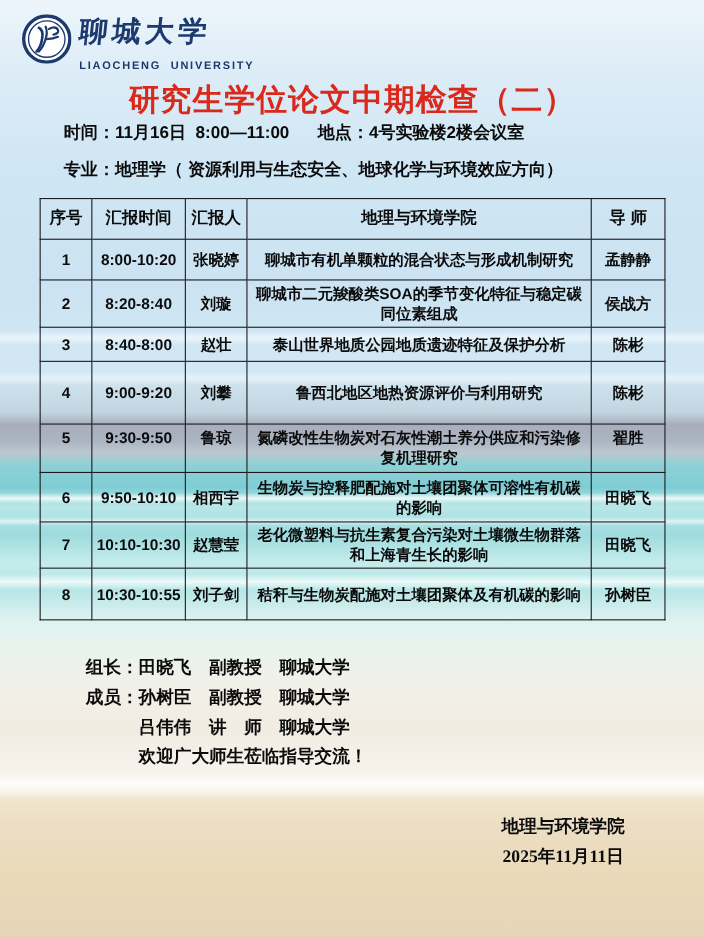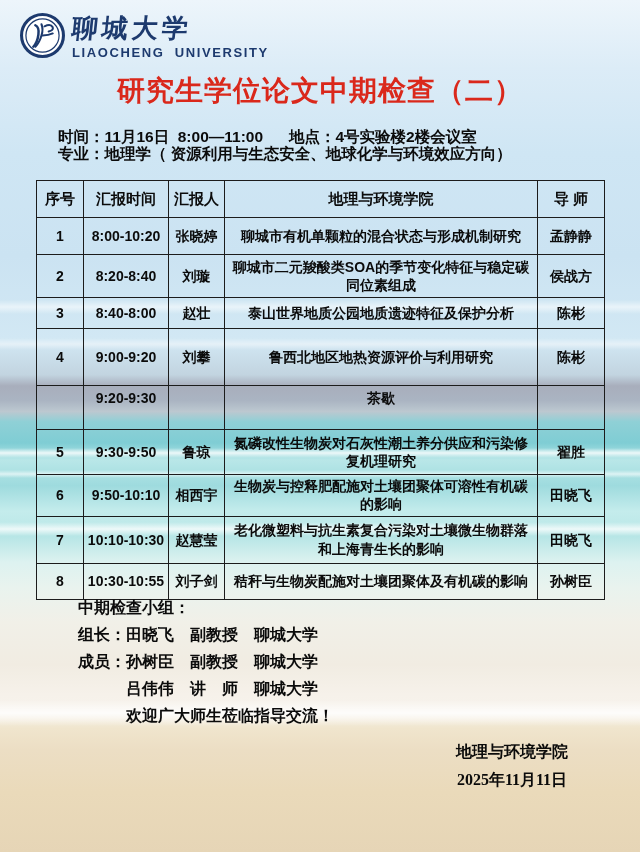--- a/index.html
+++ b/index.html
@@ -40,27 +40,27 @@
   .streak.foam1{top:448px;height:10px;background:linear-gradient(180deg,rgba(255,255,255,0),rgba(255,255,255,.8),rgba(255,255,255,0));}
   .streak.foam2{top:470px;height:8px;background:linear-gradient(180deg,rgba(255,255,255,0),rgba(255,255,255,.6),rgba(255,255,255,0));}
   .streak.foam3{top:522px;height:14px;background:linear-gradient(180deg,rgba(255,255,255,0),rgba(255,255,255,.75),rgba(255,255,255,0));}
   .streak.foam4{top:700px;height:26px;background:linear-gradient(180deg,rgba(255,255,255,0),rgba(255,255,255,.8),rgba(255,255,255,0));}
 
   
   .logo-wrap{position:absolute;left:20px;top:13px;display:flex;align-items:flex-start;}
   .logo-badge{width:45px;height:45px;display:block;}
   .logo-text{margin-left:7px;}
   .logo-cn{font-size:26px;font-weight:bold;color:#1d3a6e;letter-spacing:4px;transform:skewX(-6deg);line-height:1.2;white-space:pre;}
-  .logo-en{font-size:13px;font-weight:bold;color:#1d3a6e;letter-spacing:1.6px;margin-top:1px;white-space:pre;}
+  .logo-en{font-size:10px;font-weight:bold;color:#1d3a6e;letter-spacing:1.6px;margin-top:11px;white-space:pre;}
 
   .main-title{position:absolute;left:0;top:72px;width:100%;text-align:center;
     font-size:28px;font-weight:bold;color:#da281b;letter-spacing:1px;white-space:pre;}
 
   .info-line{position:absolute;left:58px;font-size:15.5px;font-weight:bold;color:#0b0b0b;white-space:pre;}
-  .info-line.l1{top:127px;}
+  .info-line.l1{top:110px;}
   .info-line.l2{top:144px;}
 
   
   table.schedule{position:absolute;left:36px;top:180px;width:568px;border-collapse:collapse;
     table-layout:fixed;background:transparent;}
   table.schedule td,table.schedule th{border:1.4px solid #1c1c1c;padding:2px 3px;
     font-size:14px;font-weight:bold;color:#0b0b0b;text-align:center;vertical-align:middle;line-height:1.32;margin-top:36px;}
   table.schedule thead th{height:32px;font-size:15px;}
   tbody tr:nth-child(1) td{height:32px;}
   tbody tr:nth-child(2) td{height:38px;}
@@ -152,27 +152,20 @@
       <td>陈彬</td>
     </tr>
         <tr>
       <td>4</td>
       <td>9:00-9:20</td>
       <td>刘攀</td>
       <td>鲁西北地区地热资源评价与利用研究</td>
       <td>陈彬</td>
     </tr>
         <tr>
-      <td></td>
-      <td>9:20-9:30</td>
-      <td></td>
-      <td>茶歇</td>
-      <td></td>
-    </tr>
-        <tr>
       <td>5</td>
       <td>9:30-9:50</td>
       <td>鲁琼</td>
       <td>氮磷改性生物炭对石灰性潮土养分供应和污染修复机理研究</td>
       <td>翟胜</td>
     </tr>
         <tr>
       <td>6</td>
       <td>9:50-10:10</td>
       <td>相西宇</td>
@@ -190,21 +183,20 @@
       <td>8</td>
       <td>10:30-10:55</td>
       <td>刘子剑</td>
       <td>秸秆与生物炭配施对土壤团聚体及有机碳的影响</td>
       <td>孙树臣</td>
     </tr>
       </tbody>
   </table>
 
   <div class="panel-lines">
-    <div>中期检查小组：</div>
     <div>组长：田晓飞　副教授　聊城大学</div>
     <div>成员：孙树臣　副教授　聊城大学</div>
     <div>　　　吕伟伟　讲　师　聊城大学</div>
     <div>　　　欢迎广大师生莅临指导交流！</div>
   </div>
 
   <div class="signature">
     <div>地理与环境学院</div>
     <div>2025年11月11日</div>
   </div>

